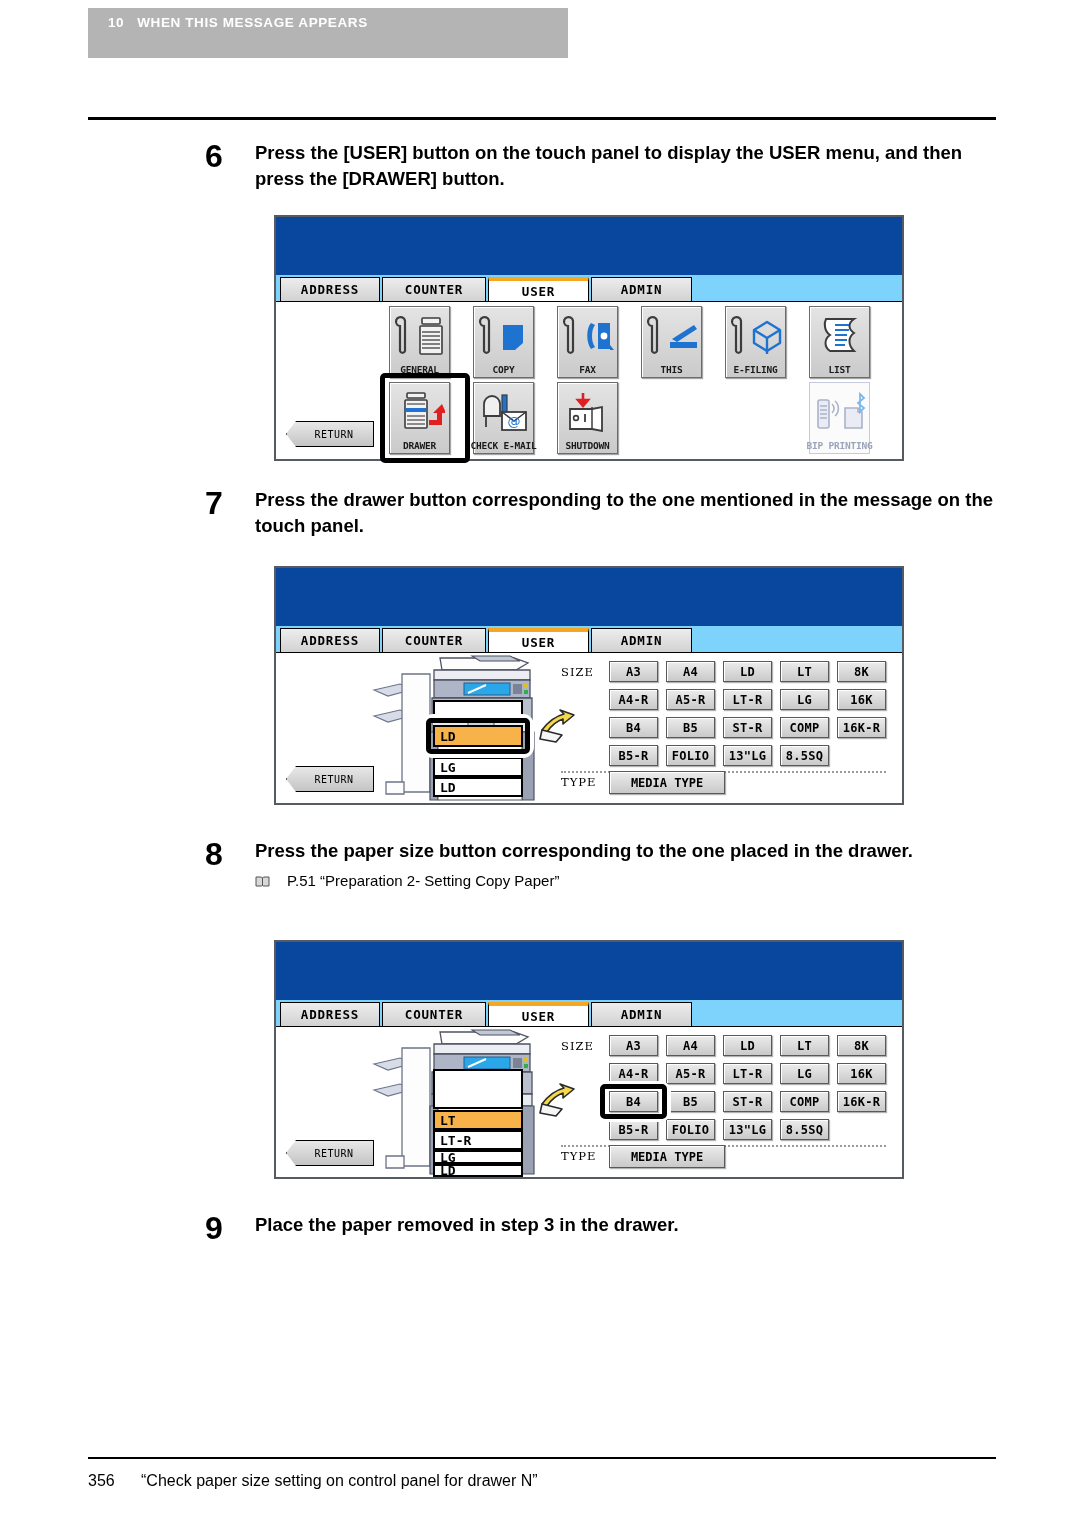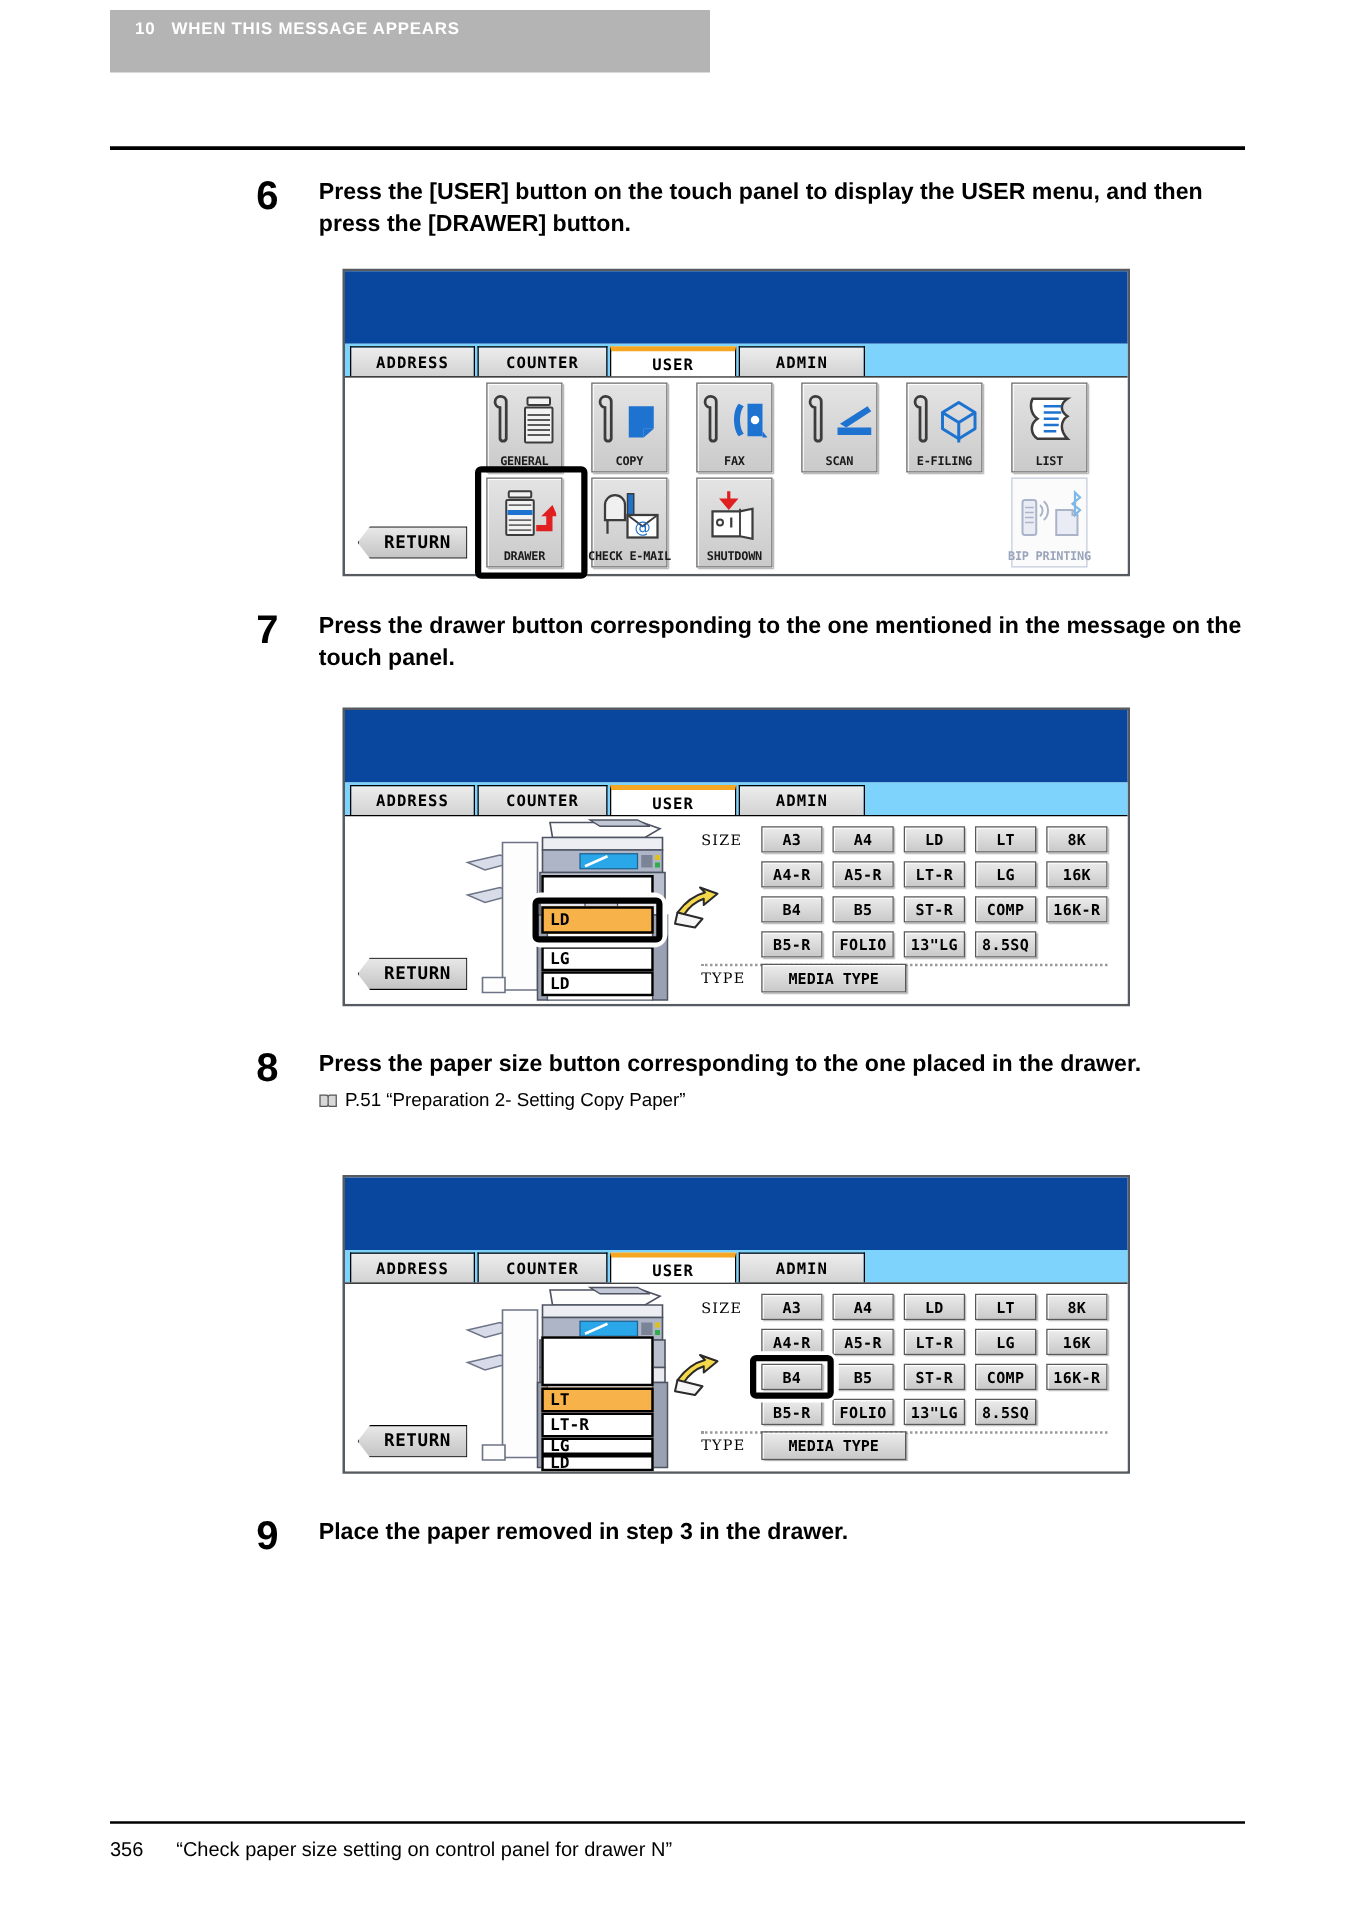--- a/index.html
+++ b/index.html
@@ -90,21 +90,21 @@
   }
   .step-ref {
     margin-left: 50px;
     margin-top: 7px;
     font-size: 15px;
     font-weight: normal;
     line-height: 19px;
     color: #000;
     display: flex;
     align-items: flex-start;
-    gap: 6px;
+    gap: 17px;
   }
   .book-icon { flex: 0 0 auto; margin-top: 2px; }
 
   
   .panel {
     position: absolute;
     width: 630px;
     background: #ffffff;
     border: 2px solid #555b60;
     box-sizing: border-box;
@@ -153,22 +153,22 @@
 
   
   .return-btn {
     position: absolute;
     width: 88px;
     height: 26px;
     background: linear-gradient(#e8e8e8, #c4c4c4);
     border: 1px solid #000;
     box-sizing: border-box;
     clip-path: polygon(10px 0, 100% 0, 100% 100%, 10px 100%, 0 50%);
-    font-size: 14px;
-    font-weight: bold;
+    font-size: 10px;
+    font-weight: normal;
     letter-spacing: 0.5px;
     display: flex;
     align-items: center;
     justify-content: center;
     padding-left: 8px;
     box-sizing: border-box;
     font-family: "DejaVu Sans Mono", monospace;
   }
 
   
@@ -372,21 +372,21 @@
     <div class="fn-btn" style="left:365px; top:4px;">
       <div class="fn-icon">
         <svg width="52" height="42" viewBox="0 0 52 42">
           <g fill="none" stroke="#3c3c3c" stroke-width="2.2">
             <path d="M11 6 a4.5 4.5 0 1 0 -5 5 l0 25 a2.6 2.6 0 0 0 5 0 z"></path>
           </g>
           <path d="M26 24L48 10l3 4-20 13z" fill="#1e72d0"></path>
           <rect x="24" y="27" width="27" height="6" fill="#1e72d0"></rect>
         </svg>
       </div>
-      <div class="fn-label">SCAN</div>
+      <div class="fn-label">THIS</div>
     </div>
 
     <div class="fn-btn" style="left:449px; top:4px;">
       <div class="fn-icon">
         <svg width="52" height="42" viewBox="0 0 52 42">
           <g fill="none" stroke="#3c3c3c" stroke-width="2.2">
             <path d="M11 6 a4.5 4.5 0 1 0 -5 5 l0 25 a2.6 2.6 0 0 0 5 0 z"></path>
           </g>
           <g fill="none" stroke="#1e72d0" stroke-width="2.4" stroke-linejoin="round">
             <path d="M37 7l13 8v13l-13 8-13-8V15z"></path>

